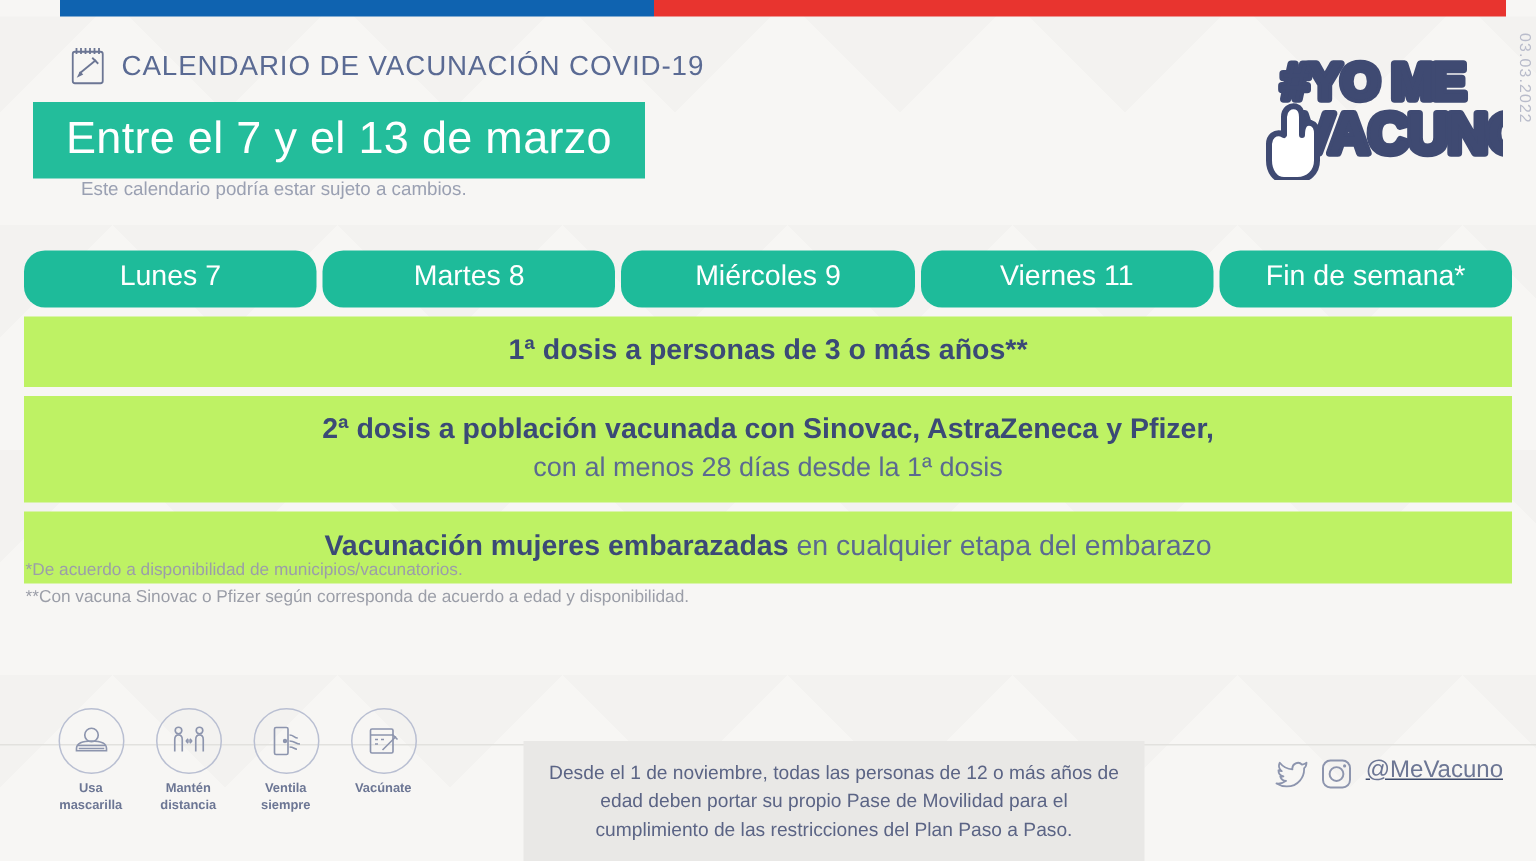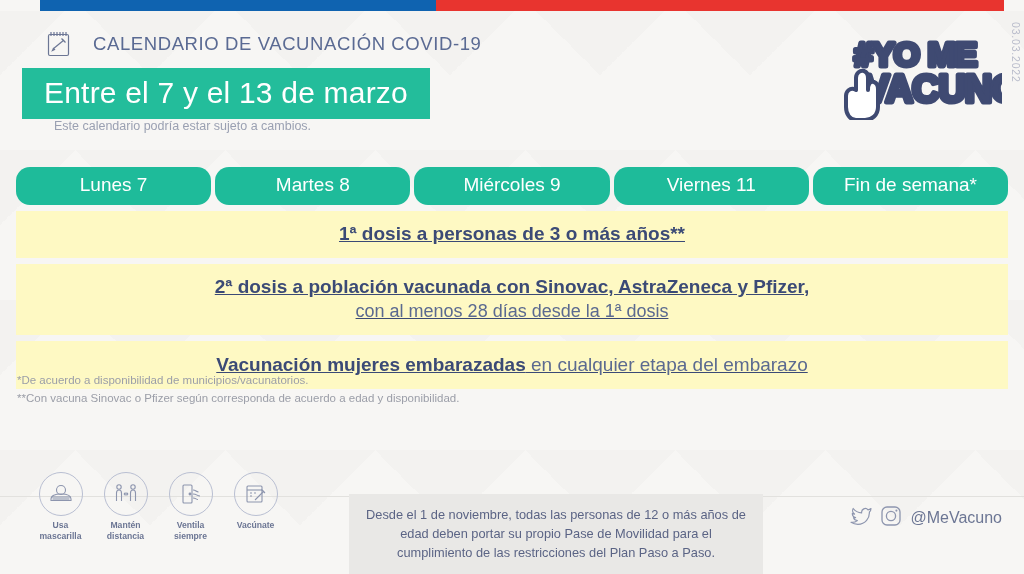--- a/index.html
+++ b/index.html
@@ -51,21 +51,21 @@
     font-size: 10.5px;
     letter-spacing: 0.8px;
     color: #b9bccb;
     writing-mode: vertical-rl;
     white-space: nowrap;
   }
 
   
   .kicker {
     position: absolute; left: 46px; top: 30px;
-    display: flex; align-items: center; gap: 21px;
+    display: flex; align-items: center; gap: 9px;
   }
   .kicker .label {
     font-size: 18.5px;
     letter-spacing: 0.6px;
     color: #5a6a93;
     font-weight: 400;
   }
   .cal-icon { width: 26px; height: 28px; display: block; }
 
   .title-banner {
@@ -111,26 +111,25 @@
     background: #1ebb9a;
     color: #ffffff;
     text-align: center;
     font-size: 19px;
     font-weight: 400;
     padding: 7px 2px 9px 2px;
     white-space: nowrap;
     border-radius: 14px;
   }
   .row {
-    background: #fef9c3;
+    background: #bef264;
     text-align: center;
     color: #3b4a76;
     margin-bottom: 6px;
     padding: 11px 10px;
-    text-decoration: underline;
   }
   .row .line1 {
     font-size: 19px;
     font-weight: bold;
     line-height: 1.3;
   }
   .row .line2 {
     font-size: 18px;
     font-weight: 400;
     color: #5b6a90;
@@ -190,21 +189,21 @@
     padding: 11px 16px 12px 16px;
     text-align: center;
     font-size: 12.8px;
     line-height: 1.5;
     color: #5b6485;
   }
 
   
   .social {
     position: absolute; right: 22px; top: 505px;
-    display: flex; align-items: flex-end; gap: 8px;
+    display: flex; align-items: flex-start; gap: 8px; text-decoration: underline;
   }
   .social .handle {
     font-size: 16px;
     color: #6c7694;
   }
   .social svg { display: block; }
 </style>
 </head>
 <body>
 

